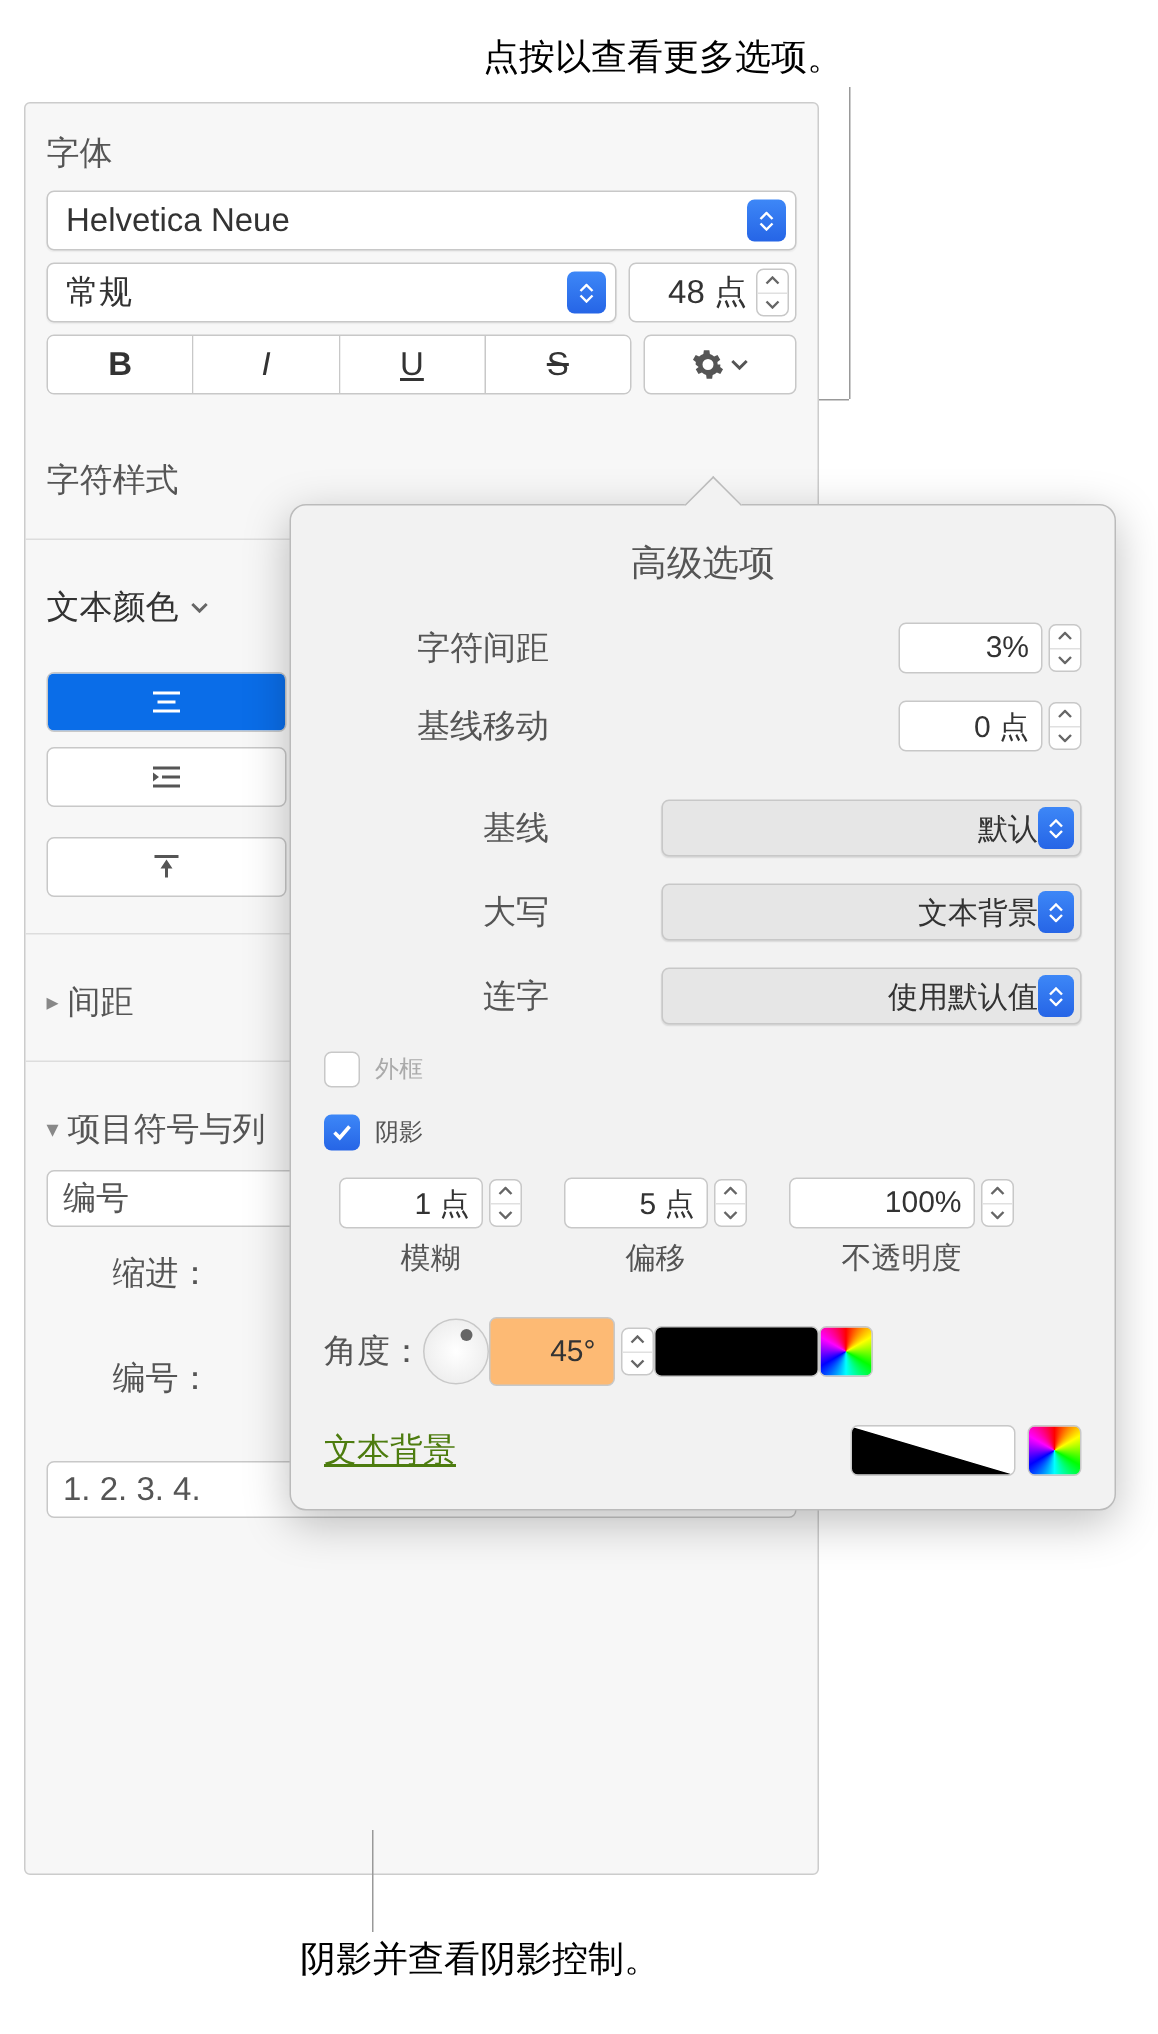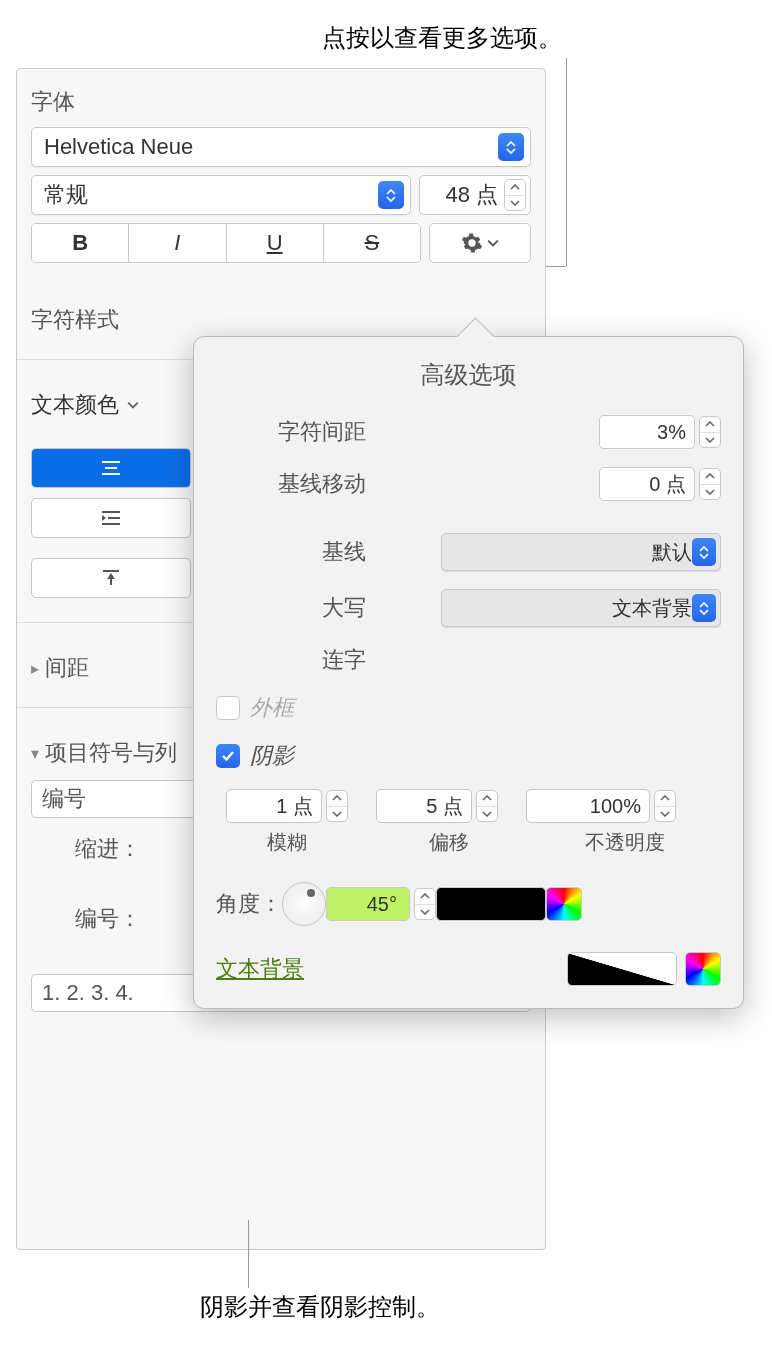--- a/index.html
+++ b/index.html
@@ -308,21 +308,21 @@
       border-radius: 5px;
       background: #fff;
       display: flex;
       align-items: center;
       justify-content: center;
     }
     .checkbox.checked {
       background: linear-gradient(#3d87f7,#2665e6);
       border: none;
     }
-    .check-label { font-size: 22px; color: #555; font-style: italic; }
+    .check-label { font-size: 16px; color: #555; }
     .check-label.disabled { color: #aaa; }
     .shadow-row {
       display: flex;
       gap: 28px;
       margin-left: 10px;
       margin-bottom: 6px;
     }
     .shadow-val {
       width: 122px;
       display: flex;
@@ -337,21 +337,21 @@
       border-radius: 5px;
       background: #fff;
       display: flex;
       align-items: center;
       justify-content: flex-end;
       padding: 0 8px;
       font-size: 20px;
     }
     .shadow-lbl-row {
       display: flex;
-      gap: 40px;
+      gap: 28px;
       margin-left: 10px;
       margin-bottom: 26px;
     }
     .shadow-lbl {
       width: 122px;
       text-align: center;
       font-size: 20px;
       color: #555;
     }
     .shadow-lbl:last-child { width: 150px; }
@@ -380,24 +380,24 @@
       border-radius: 50%;
     }
     .angle-val {
       width: 110px;
       display: flex;
       align-items: center;
       gap: 4px;
     }
     .angle-val .val {
       flex: 1;
-      height: 34px;
-      border: 1px solid #c8c8c8;
-      border-radius: 5px;
-      background: #bef264;
+      height: 46px;
+      border: 1px solid #c8c8c8;
+      border-radius: 5px;
+      background: #fdba74;
       display: flex;
       align-items: center;
       justify-content: flex-end;
       padding: 0 12px;
       font-size: 20px;
     }
     .color-well {
       width: 110px;
       height: 34px;
       border: 1px solid #c8c8c8;
@@ -666,20 +666,31 @@
         <svg class="chevron-down" viewBox="0 0 10 6">
             <path d="M1 1 L5 5 L9 1" stroke="#fff" stroke-width="1.6" fill="none"></path>
           </svg>
       </span>
     </div>
   </div>
 
   <div class="pop-row">
     <span class="lbl2">连字</span>
     <span class="spacer"></span>
+    <div class="pop-select">
+      <span class="label">使用默认值</span>
+      <span class="blue-btn" style="width:24px;height:28px">
+        <svg class="chevron-up" viewBox="0 0 10 6">
+            <path d="M1 5 L5 1 L9 5" stroke="#fff" stroke-width="1.6" fill="none"></path>
+          </svg>
+        <svg class="chevron-down" viewBox="0 0 10 6">
+            <path d="M1 1 L5 5 L9 1" stroke="#fff" stroke-width="1.6" fill="none"></path>
+          </svg>
+      </span>
+    </div>
   </div>
 
   <div class="check-row" style="margin-top:10px">
     <div class="checkbox"></div>
     <span class="check-label disabled">外框</span>
   </div>
 
   <div class="check-row">
     <div class="checkbox checked">
       <svg width="16" height="16" viewBox="0 0 16 16">

